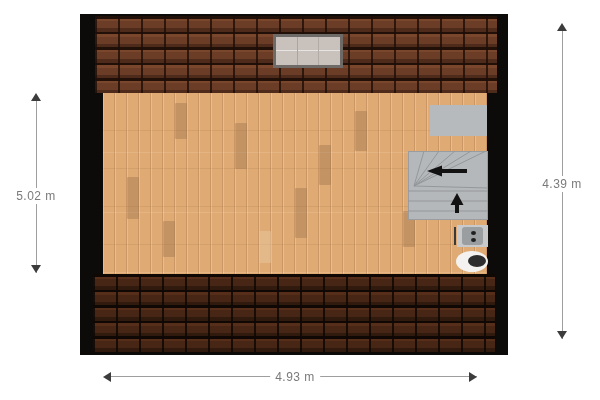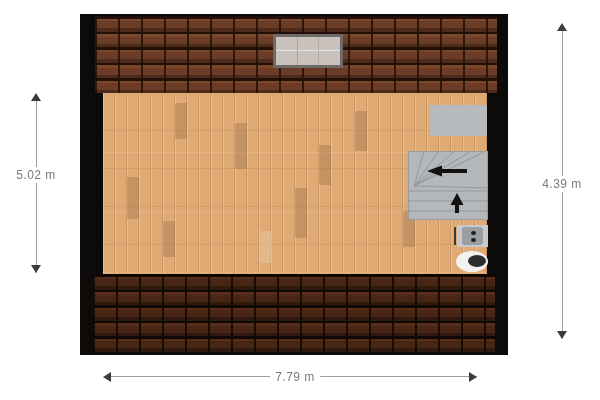--- a/index.html
+++ b/index.html
@@ -121,30 +121,30 @@
     <div class="sink-dot" style="left:391px;top:224px"></div>
     <div class="sink-door"></div>
     <div class="toilet-bowl"></div>
     <div class="toilet-seat"></div>
   </div>
 
   <div style="left:0;top:0">
     <div class="dim-line" style="left:35.5px;top:95px;width:1px;height:178px"></div>
     <div class="tri up" style="left:31px;top:93px"></div>
     <div class="tri down" style="left:31px;top:265px"></div>
-    <div class="dim-label" style="left:36px;top:175px">5.02 m</div>
+    <div class="dim-label" style="left:36px;top:196px">5.02 m</div>
   </div>
 
   <div style="left:0;top:0">
     <div class="dim-line" style="left:561.5px;top:25px;width:1px;height:314px"></div>
     <div class="tri up" style="left:557px;top:23px"></div>
     <div class="tri down" style="left:557px;top:331px"></div>
     <div class="dim-label" style="left:562px;top:184px">4.39 m</div>
   </div>
 
   <div style="left:0;top:0">
     <div class="dim-line" style="left:105px;top:376px;width:372px;height:1px"></div>
     <div class="tri left" style="left:103px;top:371.5px"></div>
     <div class="tri right" style="left:469px;top:371.5px"></div>
-    <div class="dim-label" style="left:295px;top:377px">7.79 m</div>
+    <div class="dim-label" style="left:295px;top:377px">4.93 m</div>
   </div>
 
 </div>
 
 </body></html>

